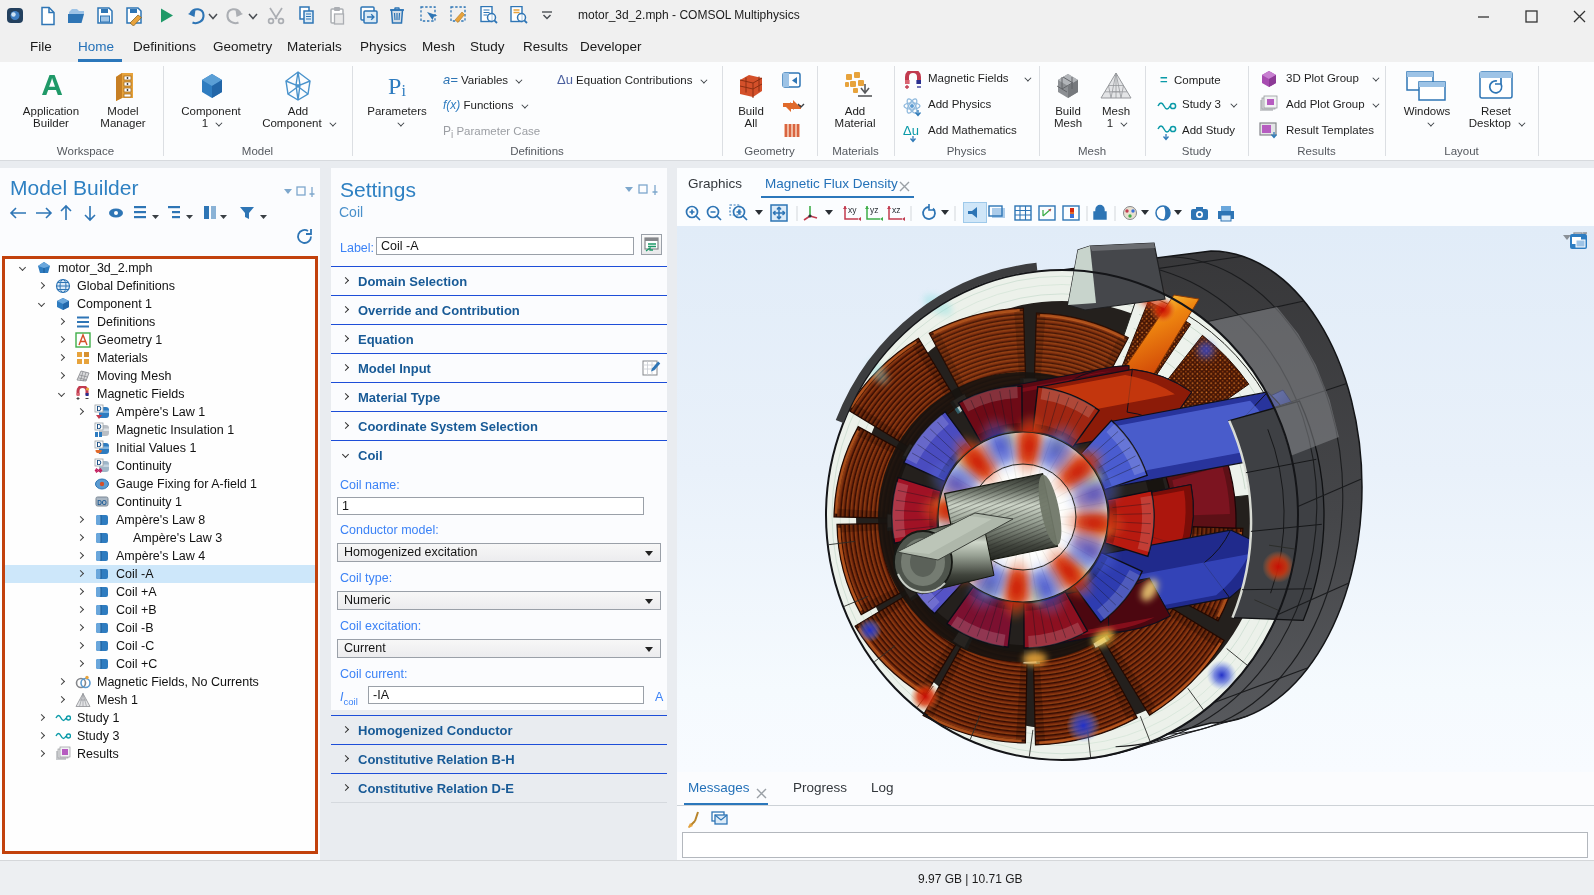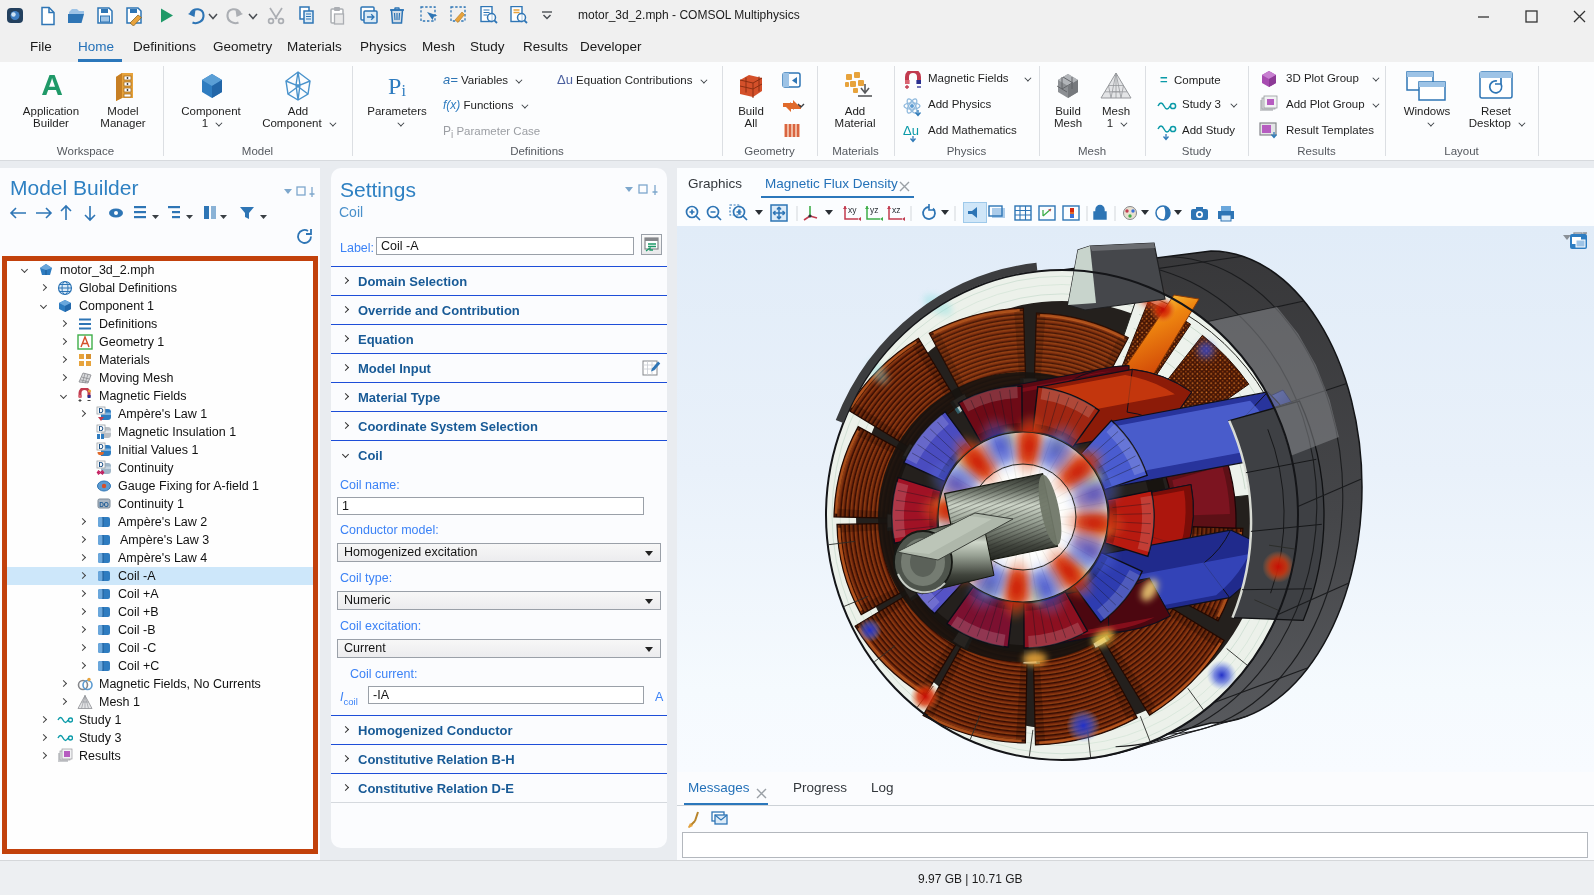--- a/index.html
+++ b/index.html
@@ -18,27 +18,27 @@
 
 #ribbon { position:absolute; left:0; top:62px; width:1594px; height:99px; background:#fcfdfe; border-bottom:1px solid #d7dade; }
 .rsep { position:absolute; top:4px; width:1px; height:90px; background:#dcdfe3; }
 .rlabel { position:absolute; top:83px; font-size:11.5px; color:#55595f; text-align:center; }
 .ritem { position:absolute; font-size:11.5px; color:#1e1e1e; text-align:center; }
 .rrow { position:absolute; font-size:11.5px; color:#1e1e1e; white-space:nowrap; }
 .rrow.gray { color:#9b9ea3;text-align:center; }
 .chev { display:inline-block; width:5px; height:5px; border-right:1.4px solid #3a3f44; border-bottom:1.4px solid #3a3f44; transform:rotate(45deg) translateY(-2px); margin-left:4px; }
 
 #mb-panel { position:absolute; left:0; top:168px; width:320px; height:692px; background:#fbfcfe; }
-#set-panel { position:absolute; left:331px; top:168px; width:336px; height:680px; background:#fbfcfe;border-radius:10px; }
+#set-panel { position:absolute; left:331px; top:168px; width:336px; height:542px; background:#fbfcfe; }
 #gfx-panel { position:absolute; left:677px; top:168px; width:917px; height:604px; background:#fbfdff; }
 #msg-panel { position:absolute; left:677px; top:772px; width:917px; height:88px; background:#fbfcfe; }
 .panel-title { font-size:21px; color:#2e80c2; }
 .panel-sub { font-size:14px; color:#4a90cb; }
 
-#tree-box { position:absolute; left:2px; top:88px; width:316px; height:598px; background:#fefefe; border:5px solid #c2410c; overflow:hidden; }
+#tree-box { position:absolute; left:2px; top:88px; width:316px; height:598px; background:#fefefe; border:3px solid #c2410c; overflow:hidden; }
 .trow { position:absolute; left:0; width:314px; height:18px; font-size:12.5px; color:#111; white-space:nowrap; }
 .trow .txt { position:absolute; top:2px; }
 .trow.sel { background:#cde7fa; }
 .tchev { position:absolute; top:6px; width:5px; height:5px; border-right:1.3px solid #444; border-bottom:1.3px solid #444; transform:rotate(-45deg); }
 .tchev.open { transform:rotate(45deg); }
 .ticon { position:absolute; top:1px; width:16px; height:16px; }
 
 .sect { position:absolute; left:0; width:336px; height:29px; border-top:1px solid #1d4ed8; }
 .sect .sh { position:absolute; left:27px; top:7px; font-size:13px; font-weight:bold; color:#185a96; }
 .sect .schev { position:absolute; left:12px; top:11px; width:5px; height:5px; border-right:1.5px solid #333; border-bottom:1.5px solid #333; transform:rotate(-45deg); }
@@ -618,28 +618,28 @@
           <svg class="ticon" style="left:89px" width="16" height="16">
             <use href="#i-cont1"></use>
           </svg>
           <div class="txt" style="left:111px">Continuity 1</div>
         </div>
       <div class="trow" style="top:252px">
           <div class="tchev" style="left:73px"></div>
           <svg class="ticon" style="left:89px" width="16" height="16">
             <use href="#i-coil"></use>
           </svg>
-          <div class="txt" style="left:111px">Ampère's Law 2</div>
+          <div class="txt" style="left:111px">Ampère's Law 8</div>
         </div>
       <div class="trow" style="top:270px">
           <div class="tchev" style="left:73px"></div>
           <svg class="ticon" style="left:89px" width="16" height="16">
             <use href="#i-coil"></use>
           </svg>
-          <div class="txt" style="left:113px">Ampère's Law 3</div>
+          <div class="txt" style="left:128px">Ampère's Law 3</div>
         </div>
       <div class="trow" style="top:288px">
           <div class="tchev" style="left:73px"></div>
           <svg class="ticon" style="left:89px" width="16" height="16">
             <use href="#i-coil"></use>
           </svg>
           <div class="txt" style="left:111px">Ampère's Law 4</div>
         </div>
       <div class="trow sel" style="top:306px">
           <div class="tchev" style="left:73px"></div>
@@ -774,21 +774,21 @@
           <div class="sh">Coil</div>
         </div>
       <div class="flabel" style="left:9px;top:310px">Coil name:</div>
       <div class="finput" style="left:6px;top:329px;width:307px;height:18px">1</div>
       <div class="flabel" style="left:9px;top:355px">Conductor model:</div>
       <div class="fdrop" style="left:6px;top:375px;width:324px;height:19px">Homogenized excitation</div>
       <div class="flabel" style="left:9px;top:403px">Coil type:</div>
       <div class="fdrop" style="left:6px;top:423px;width:324px;height:19px">Numeric</div>
       <div class="flabel" style="left:9px;top:451px">Coil excitation:</div>
       <div class="fdrop" style="left:6px;top:471px;width:324px;height:19px">Current</div>
-      <div class="flabel" style="left:19px;top:499px">Coil current:</div>
+      <div class="flabel" style="left:9px;top:499px">Coil current:</div>
       <div class="flabel" style="left:9px;top:522px"><i>I</i><sub style="font-size:9.5px">coil</sub></div>
       <div class="finput" style="left:37px;top:518px;width:276px;height:18px">-IA</div>
       <div class="flabel" style="left:324px;top:522px">A</div>
       <div class="sect" style="top:547px">
           <div class="schev"></div>
           <div class="sh">Homogenized Conductor</div>
         </div>
       <div class="sect" style="top:576px">
           <div class="schev"></div>
           <div class="sh">Constitutive Relation B-H</div>

